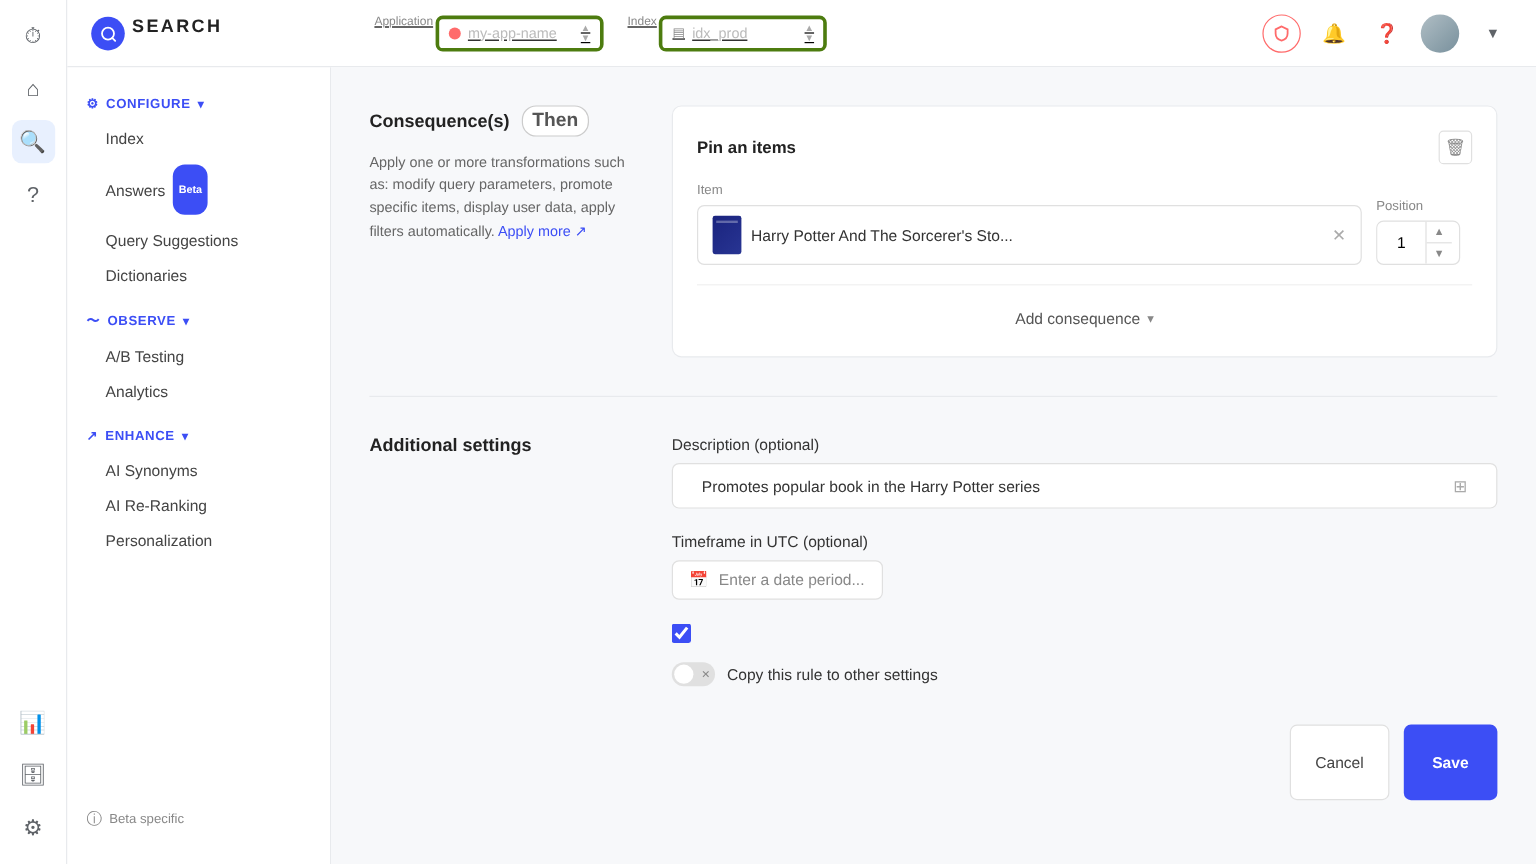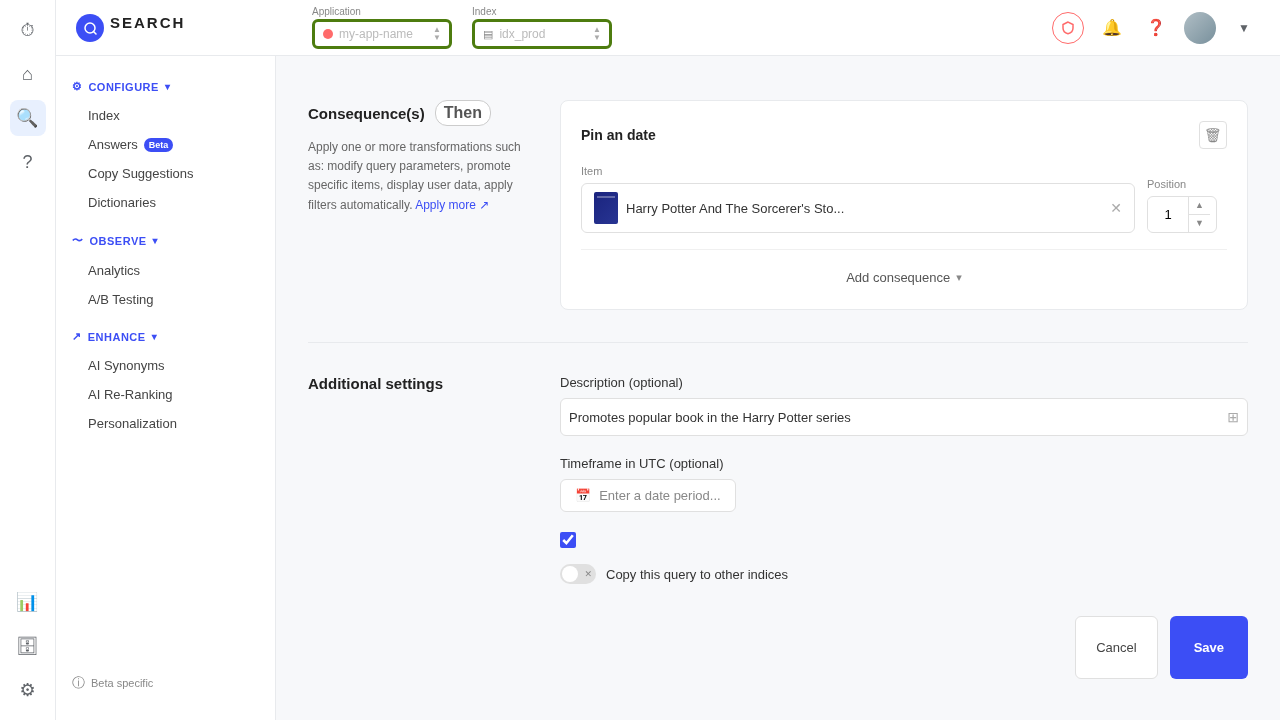--- a/index.html
+++ b/index.html
@@ -75,21 +75,21 @@
     .sidebar-item.active {
       color: #3c4ef5;
       border-left: 3px solid #3c4ef5;
       padding-left: 29px;
       font-weight: 500;
     }
     .beta-badge {
       background: #3c4ef5;
       color: #fff;
       font-size: 9px;
-      padding: 2px 5px;
+      padding: 16px 5px;
       border-radius: 10px;
       font-weight: 600;
     }
     .sidebar-footer {
       margin-top: auto;
       padding: 12px 16px;
       font-size: 11px;
       color: #888;
       display: flex;
       align-items: center;
@@ -133,22 +133,23 @@
       font-size: 14px;
     }
     .topbar-selectors {
       display: flex;
       align-items: center;
       gap: 20px;
       flex: 1;
     }
     .selector-group {
       display: flex;
-      flex-direction: column;
+      flex-direction: row;
       gap: 2px;
+      text-decoration: underline;
     }
     .selector-label {
       font-size: 10px;
       color: #888;
     }
     .selector-control {
       display: flex;
       align-items: center;
       gap: 6px;
       border: 3px solid #4d7c0f;
@@ -224,21 +225,20 @@
     
     .content-wrapper {
       max-width: 940px;
     }
 
     
     .section-row {
       display: flex;
       gap: 32px;
       margin-bottom: 32px;
-      margin-top: 12px;
     }
     .section-left {
       width: 220px;
       flex-shrink: 0;
     }
     .section-right {
       flex: 1;
     }
     .section-title {
       font-size: 15px;
@@ -399,21 +399,21 @@
     .desc-label {
       font-size: 13px;
       font-weight: 500;
       color: #333;
       margin-bottom: 8px;
     }
     .desc-input {
       width: 100%;
       border: 1px solid #e0e0e0;
       border-radius: 6px;
-      padding: 10px 8px;
+      padding: 10px 24px;
       font-size: 13px;
       color: #333;
       display: flex;
       align-items: center;
       justify-content: space-between;
       background: #fff;
       margin-bottom: 20px;
     }
     .desc-input-icon {
       color: #aaa;
@@ -602,38 +602,38 @@
       <span class="chevron">▾</span>
     </div>
     <div class="sidebar-item">
       <span>Index</span>
     </div>
     <div class="sidebar-item">
       <span>Answers</span>
       <span class="beta-badge">Beta</span>
     </div>
     <div class="sidebar-item">
-      <span>Copy Suggestions</span>
+      <span>Query Suggestions</span>
     </div>
     <div class="sidebar-item">
       <span>Dictionaries</span>
     </div>
   </div>
 
   <div class="sidebar-section">
     <div class="sidebar-section-header">
       <span>〜</span>
       <span>OBSERVE</span>
       <span class="chevron">▾</span>
     </div>
     <div class="sidebar-item">
+      <span>A/B Testing</span>
+    </div>
+    <div class="sidebar-item">
       <span>Analytics</span>
-    </div>
-    <div class="sidebar-item">
-      <span>A/B Testing</span>
     </div>
   </div>
 
   <div class="sidebar-section">
     <div class="sidebar-section-header">
       <span>↗</span>
       <span>ENHANCE</span>
       <span class="chevron">▾</span>
     </div>
     <div class="sidebar-item">
@@ -665,21 +665,21 @@
         <p class="section-desc">
           <span>Apply one or more transformations such as: modify query parameters, promote specific items, display user data, apply filters automatically.</span>
           <a href="#">
             <span>Apply more</span> ↗
           </a>
         </p>
       </div>
       <div class="section-right">
         <div class="card">
           <div class="card-header">
-            <span class="card-title">Pin an date</span>
+            <span class="card-title">Pin an items</span>
             <div class="delete-btn">🗑</div>
           </div>
           <div class="item-columns">
             <div class="item-col-item">
               <div class="item-label">Item</div>
               <div class="item-search-box">
                 <div class="item-book-img"></div>
                 <span>Harry Potter And The Sorcerer's Sto...</span>
                 <span class="item-close">✕</span>
               </div>
@@ -726,21 +726,21 @@
         </div>
 
         <div class="checkbox-row">
           <input type="checkbox" class="checkbox-input" checked="" style="">
         </div>
 
         <div class="toggle-row">
           <div class="toggle" style="position:relative;">
             <span class="toggle-x">✕</span>
           </div>
-          <span class="toggle-label">Copy this query to other indices</span>
+          <span class="toggle-label">Copy this rule to other settings</span>
         </div>
 
         <div class="action-bar">
           <button class="btn-cancel">Cancel</button>
           <button class="btn-save">Save</button>
         </div>
       </div>
     </div>
 
   </div>

